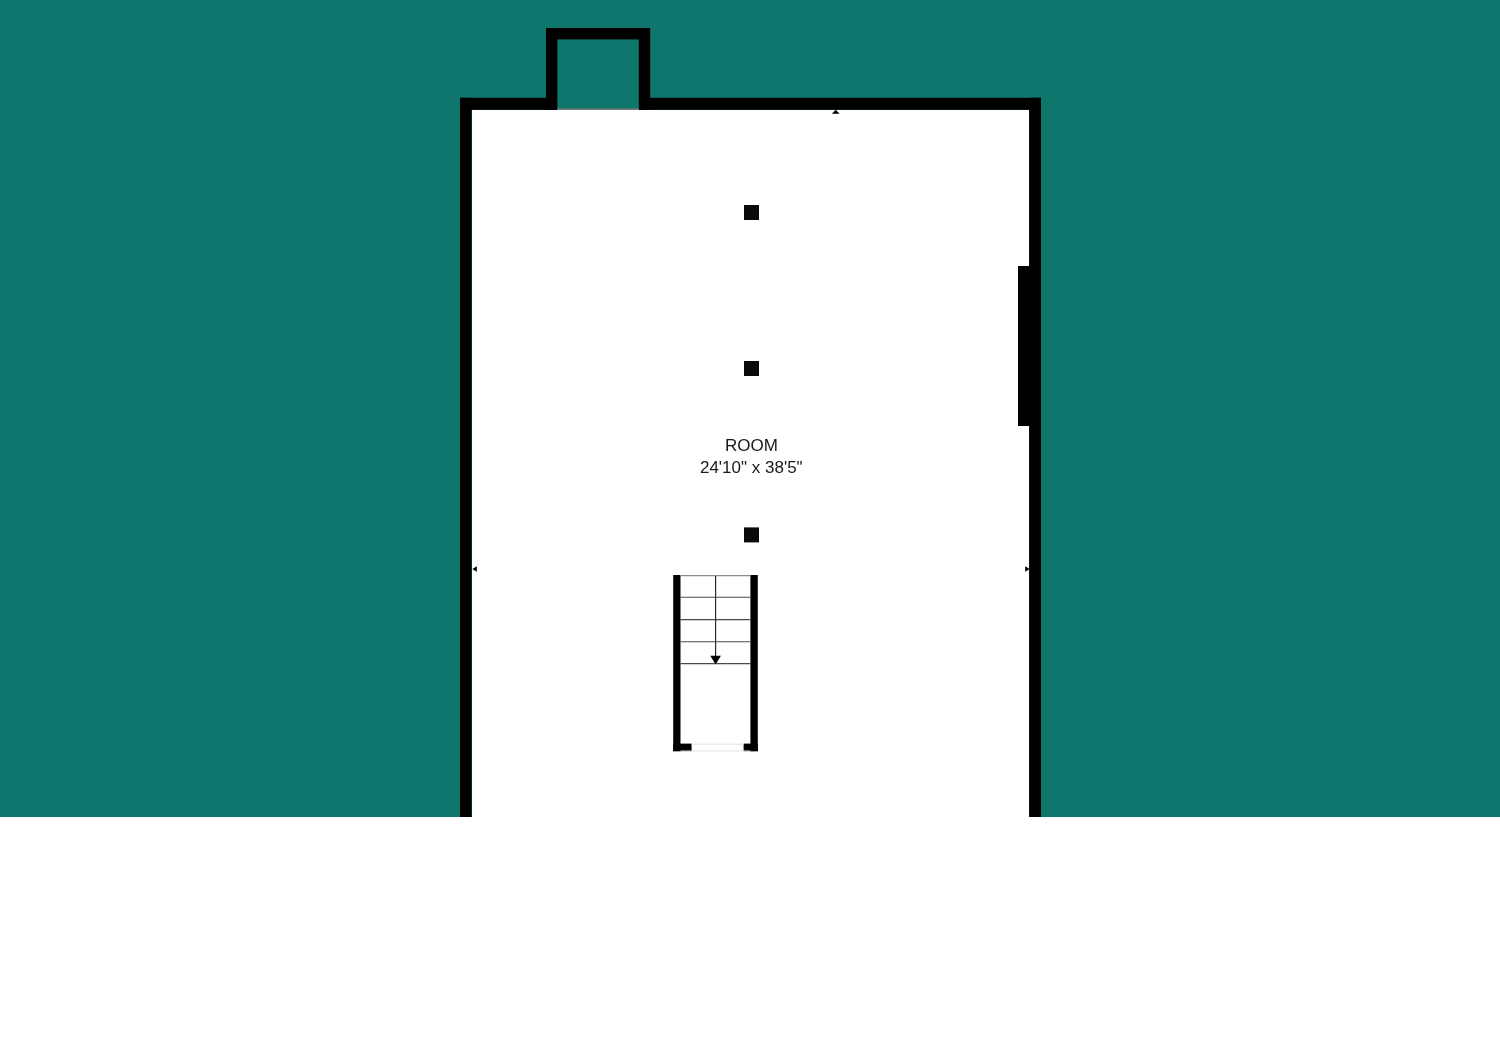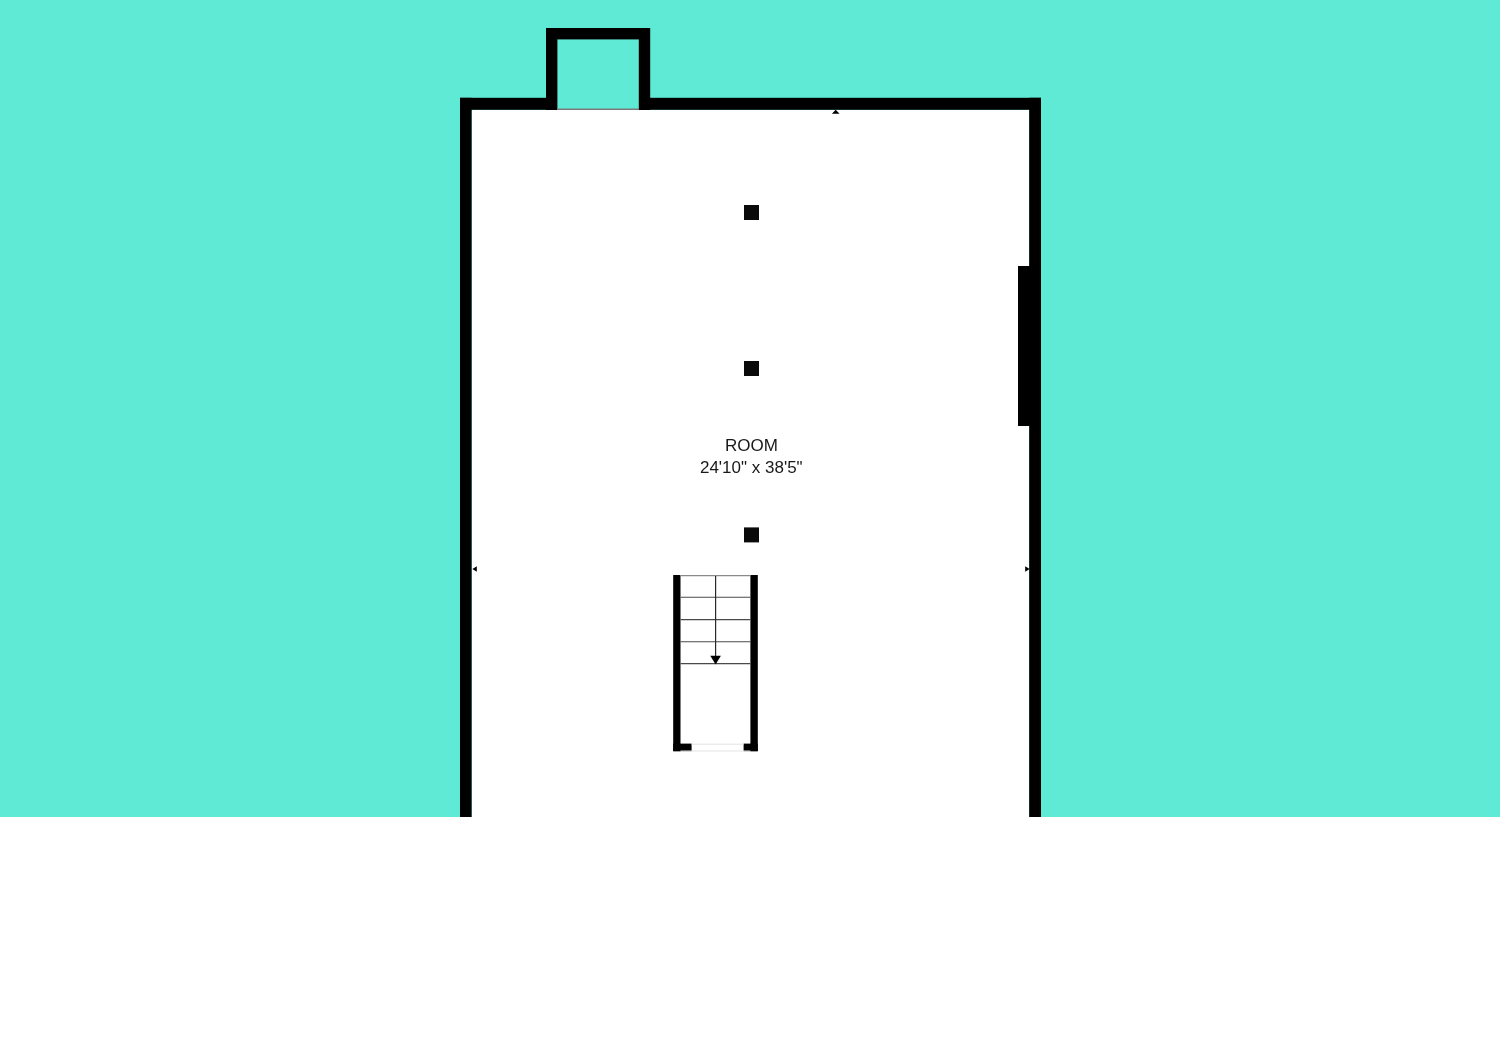--- a/index.html
+++ b/index.html
@@ -1,16 +1,16 @@
 <!DOCTYPE html>
 <html><head>
 <meta charset="utf-8">
 <style>
   html,body{margin:0;padding:0;background:#ffffff;}
-  .page{width:1500px;height:817px;position:relative;background:#5eead4;overflow:hidden;}
+  .page{width:1500px;height:817px;position:relative;background:#0f766e;overflow:hidden;}
   svg{display:block;}
   text{font-family:"Liberation Sans",sans-serif;fill:#191919;}
 </style>
 </head>
 <body>
 <div class="page">
 <svg width="1500" height="1043" viewBox="0 0 1500 1043" xmlns="http://www.w3.org/2000/svg">
 
   <rect x="472" y="110" width="557" height="859" fill="#ffffff"></rect>
 

